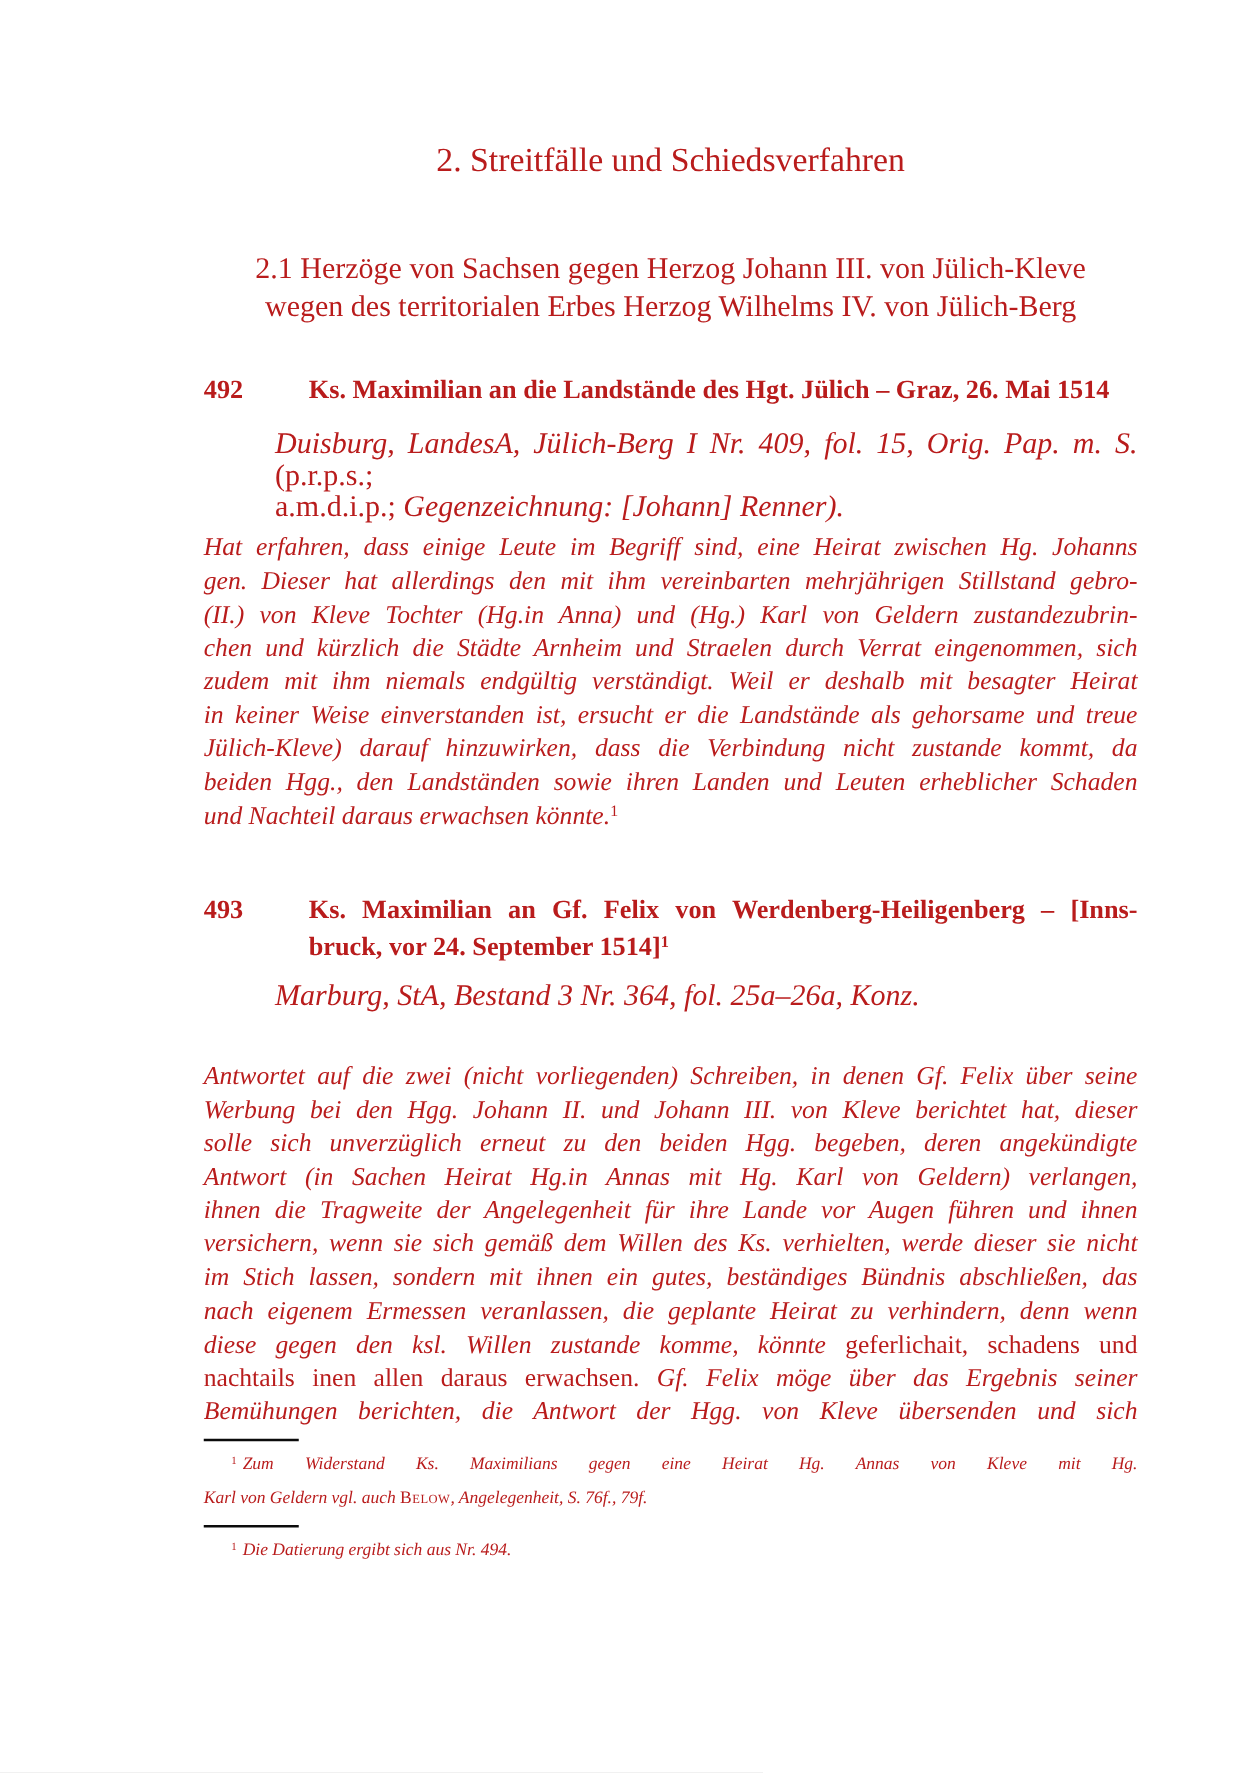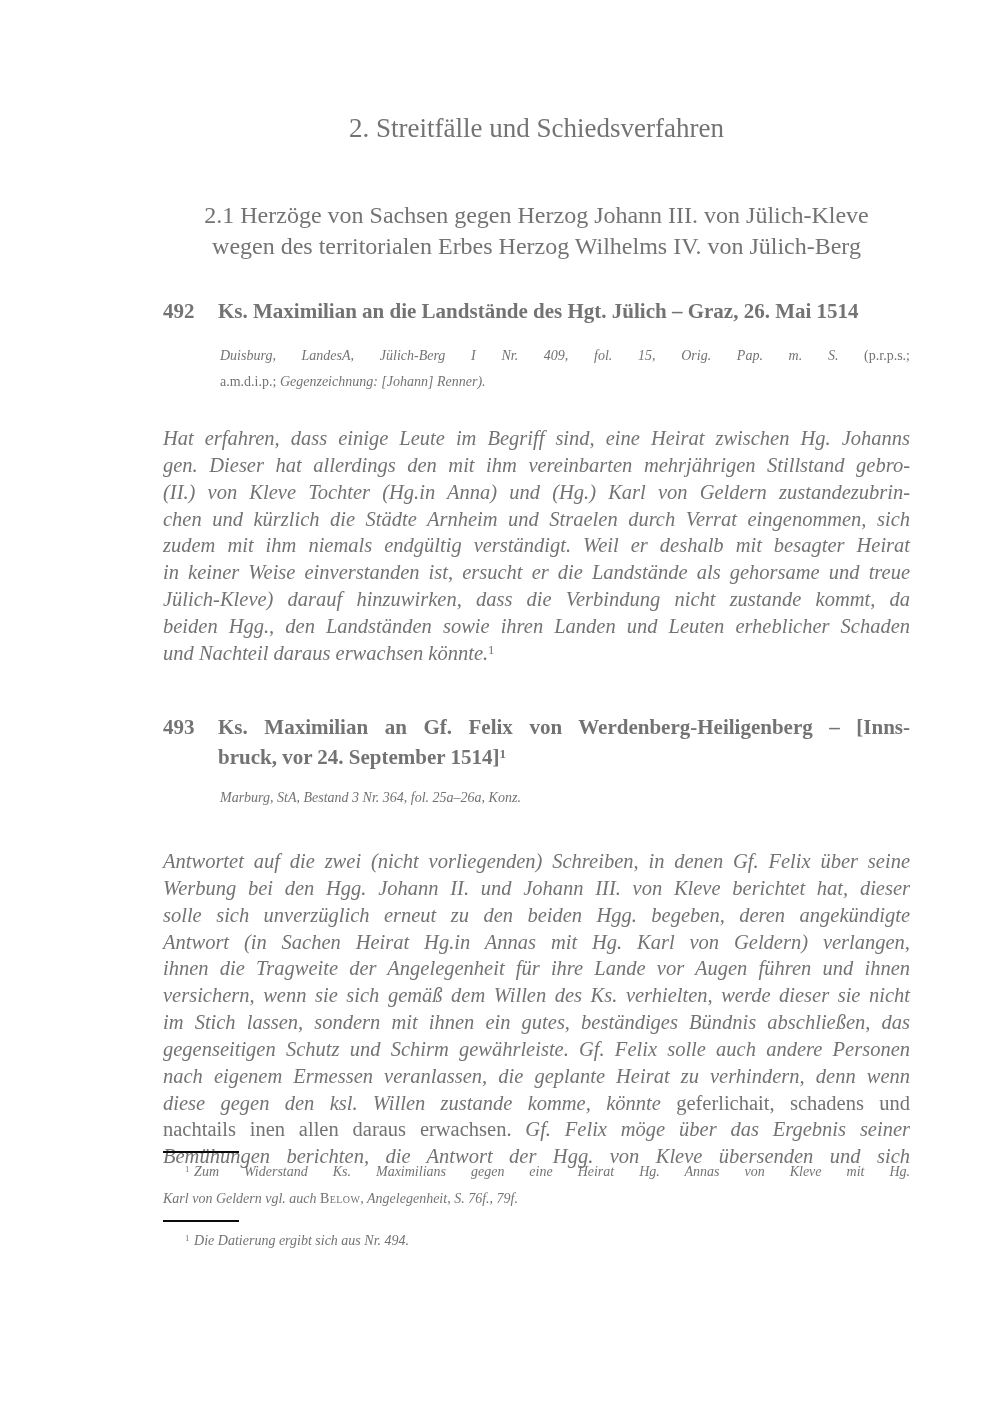--- a/index.html
+++ b/index.html
@@ -1,48 +1,48 @@
 <!DOCTYPE html>
 <html><head>
 <meta charset="utf-8">
 <style>
   html,body{margin:0;padding:0;background:#e8e8e8;}
   .page{
     position:relative;
     width:1004px;height:1418px;
     margin:0 auto;
     background:#ffffff;
-    color:#737373;
+    color:#b91c1c;
     font-family:"Liberation Serif", serif;
     overflow:hidden;
   }
   .abs{position:absolute;}
   .chapter{
     top:112px;left:163px;width:747px;
     text-align:center;
     font-size:27px;line-height:32px;
   }
   .section{
     top:200px;left:140px;width:793px;
     text-align:center;
     font-size:24px;line-height:30.5px;
   }
   .entry-head{
     left:163px;width:747px;
     display:flex;
     font-weight:bold;
-    font-size:21px;line-height:30px;
+    font-size:21px;line-height:30px;gap:29px;
   }
   #head492{top:296px;}
   #head493{top:712px;}
   .entry-num{width:55px;flex:none;}
   .entry-title{flex:1;min-width:0;}
   .archive{
     left:220px;width:690px;
-    font-size:14px;line-height:25.5px;
+    font-size:24px;line-height:25.5px;
   }
   #archive492{top:343px;}
   #archive493{top:785px;}
   .summary{
     left:163px;width:747px;
     font-size:20.5px;line-height:26.85px;margin-top:25px;
   }
   #summary492{top:400px;}
   #summary493{top:823px;}
   .fn-rule{
@@ -122,21 +122,20 @@
     </div>
 
   <div class="abs summary rich spread-last" id="summary493">
       <div class="line"><span class="seg-i">Antwortet auf die zwei (nicht vorliegenden) Schreiben, in denen Gf. Felix über seine</span></div>
       <div class="line"><span class="seg-i">Werbung bei den Hgg. Johann II. und Johann III. von Kleve berichtet hat, dieser</span></div>
       <div class="line"><span class="seg-i">solle sich unverzüglich erneut zu den beiden Hgg. begeben, deren angekündigte</span></div>
       <div class="line"><span class="seg-i">Antwort (in Sachen Heirat Hg.in Annas mit Hg. Karl von Geldern) verlangen,</span></div>
       <div class="line"><span class="seg-i">ihnen die Tragweite der Angelegenheit für ihre Lande vor Augen führen und ihnen</span></div>
       <div class="line"><span class="seg-i">versichern, wenn sie sich gemäß dem Willen des Ks. verhielten, werde dieser sie nicht</span></div>
       <div class="line"><span class="seg-i">im Stich lassen, sondern mit ihnen ein gutes, beständiges Bündnis abschließen, das</span></div>
-      <div class="line"><span class="seg-i">gegenseitigen Schutz und Schirm gewährleiste. Gf. Felix solle auch andere Personen</span></div>
       <div class="line"><span class="seg-i">nach eigenem Ermessen veranlassen, die geplante Heirat zu verhindern, denn wenn</span></div>
       <div class="line"><span class="seg-i">diese gegen den ksl. Willen zustande komme, könnte </span><span class="seg-r">geferlichait, schadens und</span></div>
       <div class="line"><span class="seg-r">nachtails inen allen daraus erwachsen. </span><span class="seg-i">Gf. Felix möge über das Ergebnis seiner</span></div>
       <div class="line"><span class="seg-i">Bemühungen berichten, die Antwort der Hgg. von Kleve übersenden und sich</span></div>
     </div>
 
   <div class="abs fn-rule" id="fnrule1"></div>
 
   <div class="abs footnote rich" id="fn1">
       <div class="line"><span class="seg-sup">1</span><span class="seg-i">Zum Widerstand Ks. Maximilians gegen eine Heirat Hg. Annas von Kleve mit Hg.</span></div>

